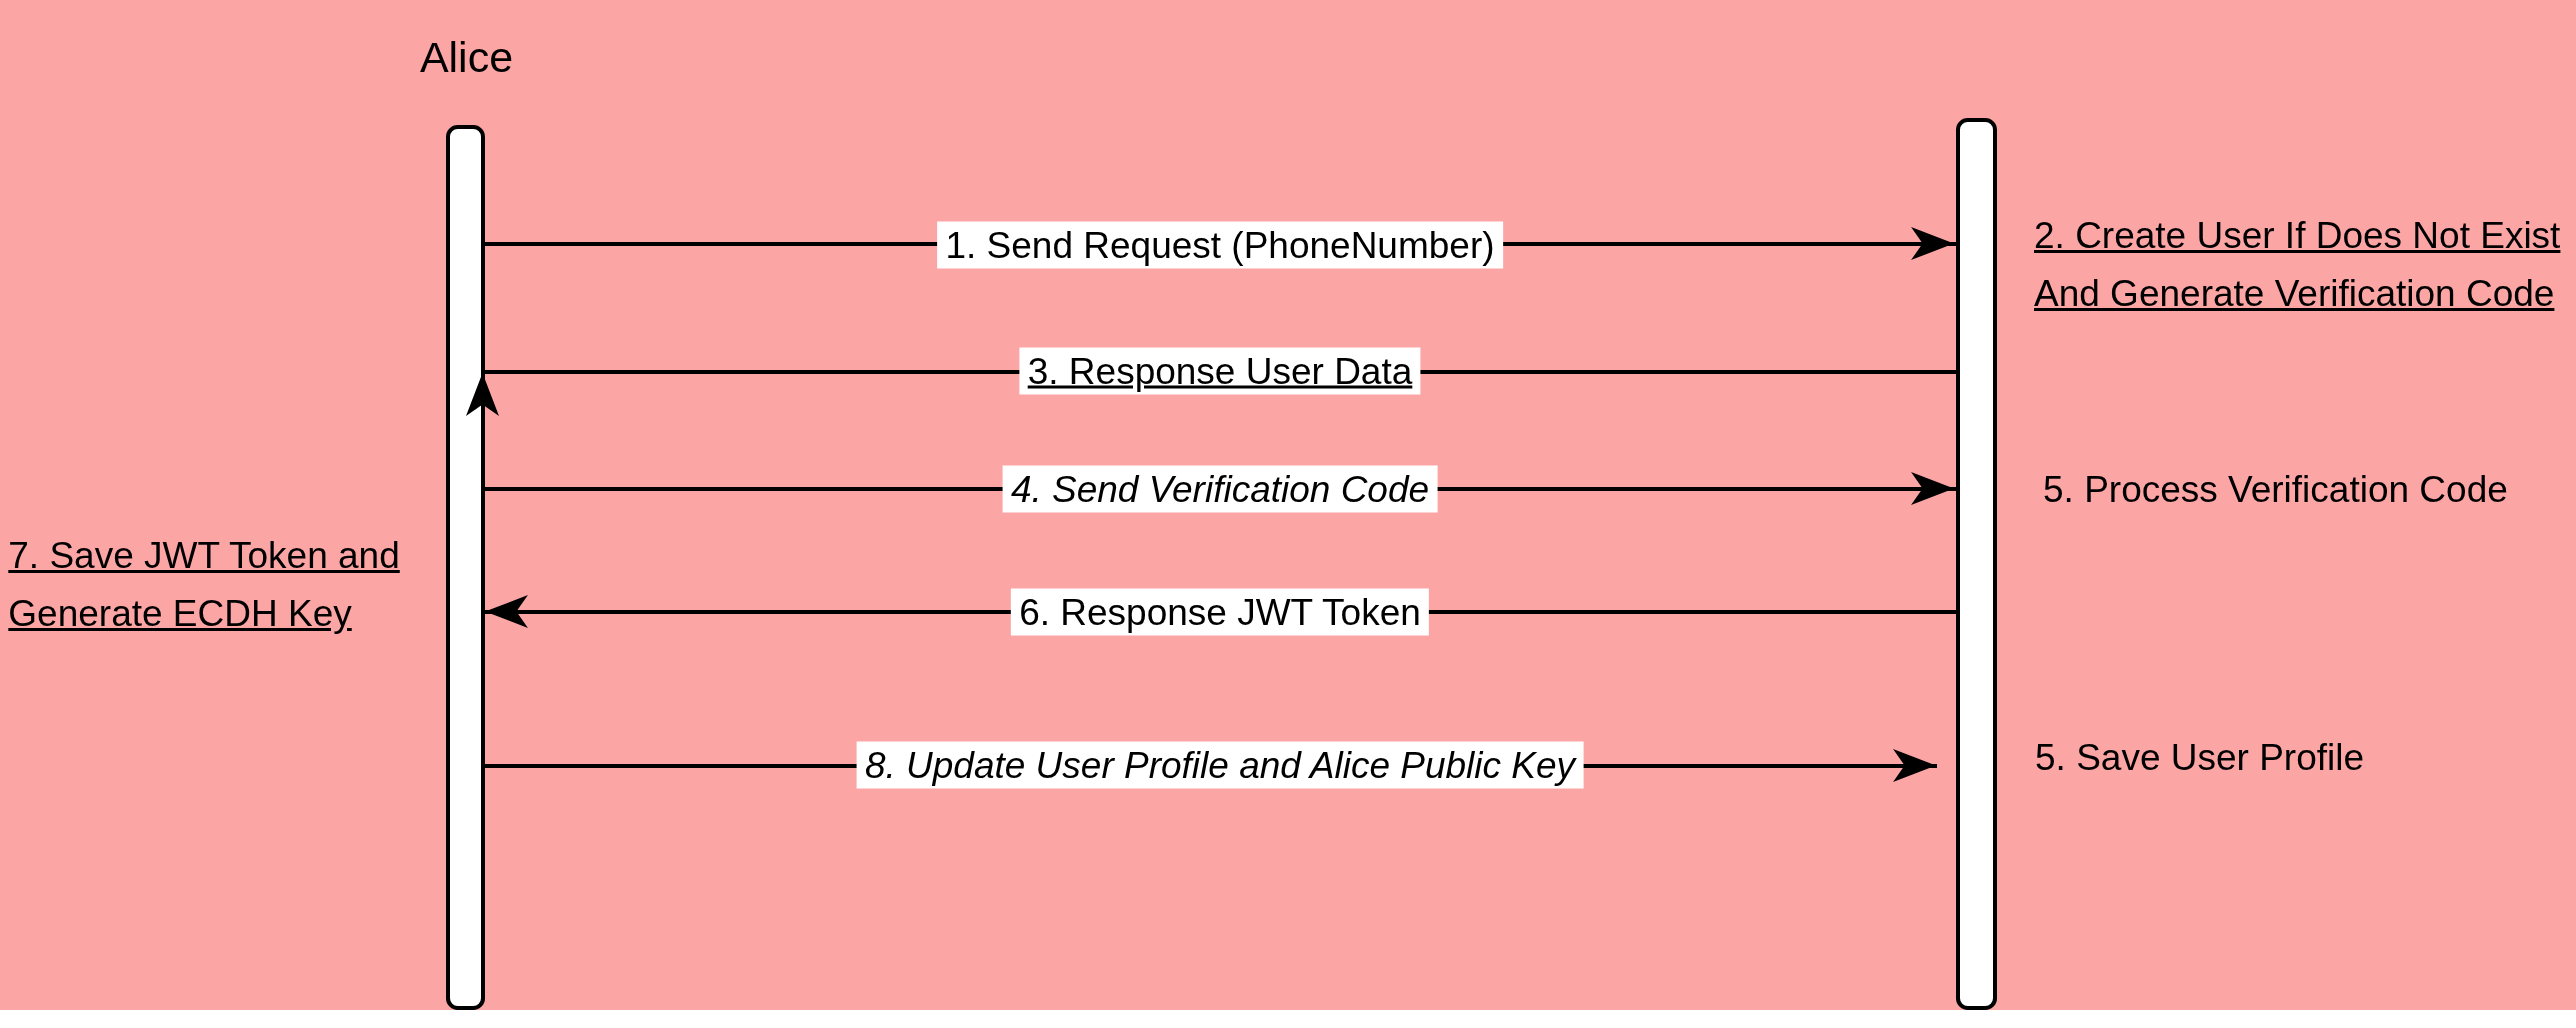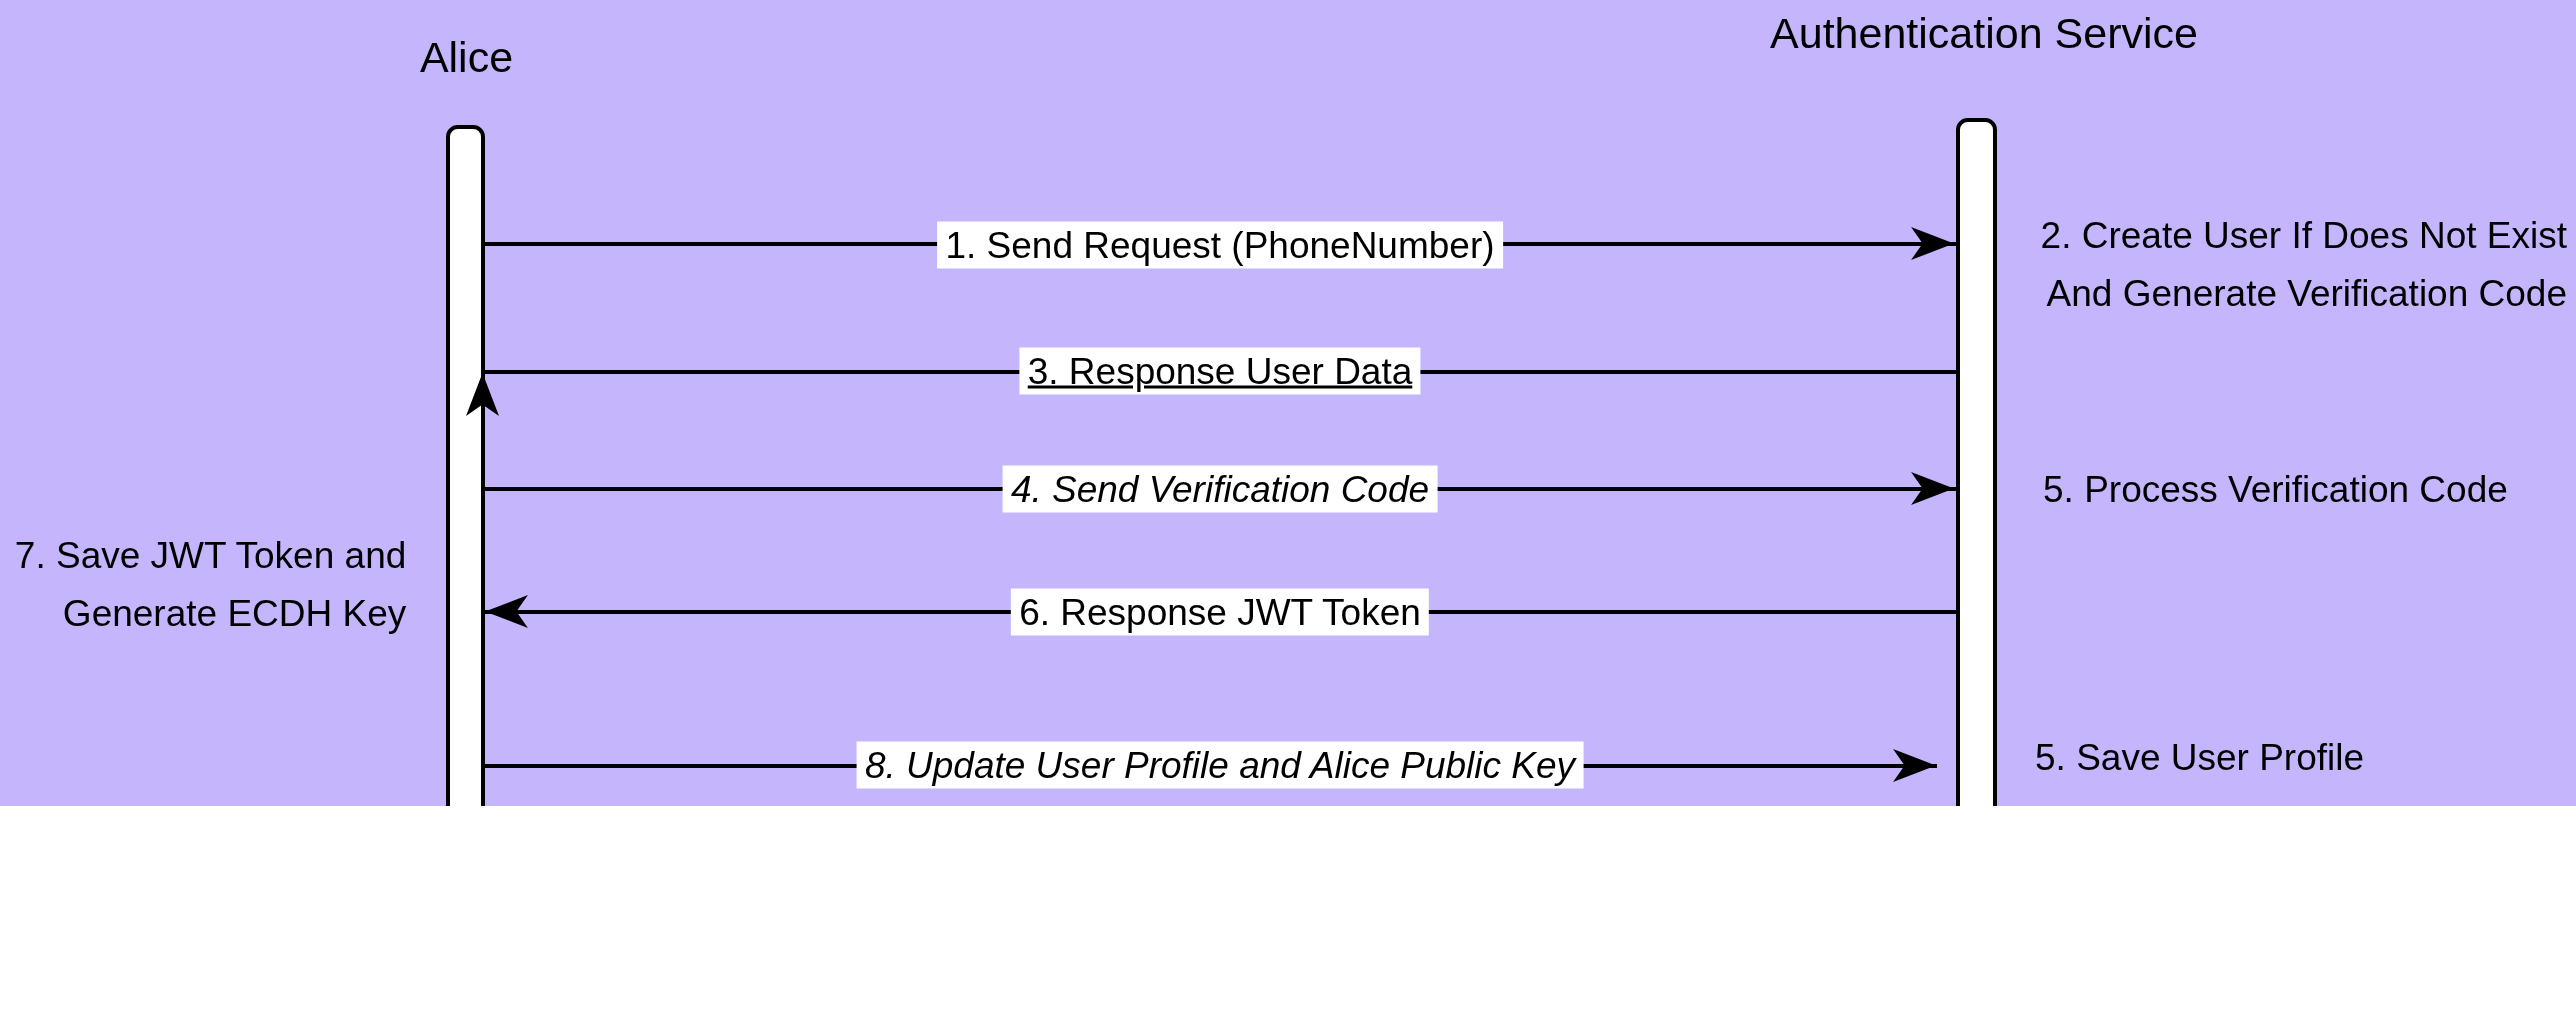--- a/index.html
+++ b/index.html
@@ -3,22 +3,22 @@
 <meta charset="utf-8">
 <style>
   html, body {
     margin: 0;
     padding: 0;
     background: #ffffff;
   }
   .canvas {
     position: relative;
     width: 2576px;
-    height: 806px;
-    background: #c4b5fd;
+    height: 1010px;
+    background: #fca5a5;
     font-family: "Liberation Sans", sans-serif;
     color: #000000;
     overflow: hidden;
   }
   .actor-label {
     position: absolute;
     font-size: 43px;
     line-height: 50px;
     text-align: center;
     white-space: nowrap;
@@ -48,29 +48,28 @@
   .arrowhead {
     position: absolute;
     display: block;
   }
   .note {
     position: absolute;
     font-size: 37px;
     line-height: 58px;
     white-space: nowrap;
   }
-  .note.centered { text-align: right; }
+  .note.centered { text-align: left; text-decoration: underline; }
 </style>
 </head>
 <body>
 
 <div class="canvas">
 
   <div class="actor-label" style="left:300px; top:32px; width:333px;">Alice</div>
-  <div class="actor-label" style="left:1734px; top:8.3px; width:500px;">Authentication Service</div>
 
   <div class="lifeline" style="left:446px; top:125px; width:39px; height:885px;"></div>
   <div class="lifeline" style="left:1956px; top:118px; width:41px; height:892px;"></div>
 
   <div class="msg-line" style="left:485px; top:242px; width:1471px;"></div>
   <svg class="arrowhead" style="left:1911px; top:227px;" width="43" height="33" viewBox="0 0 52 40">
     <polygon points="52,20 0,0 14,20 0,40" fill="#000000"></polygon>
   </svg>
   <div class="msg-label" style="left:1220px; top:245px;">1. Send Request (PhoneNumber)</div>
 

